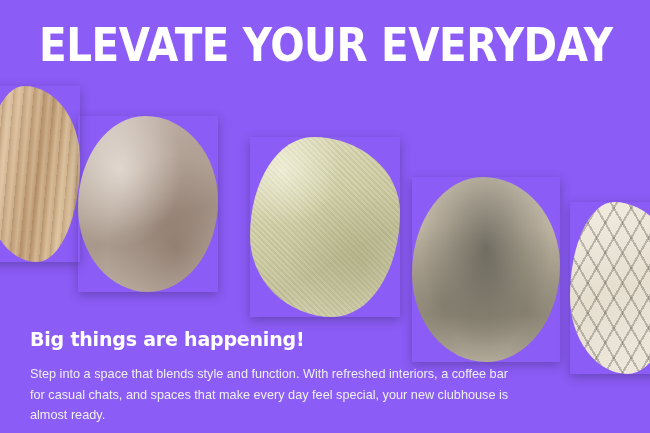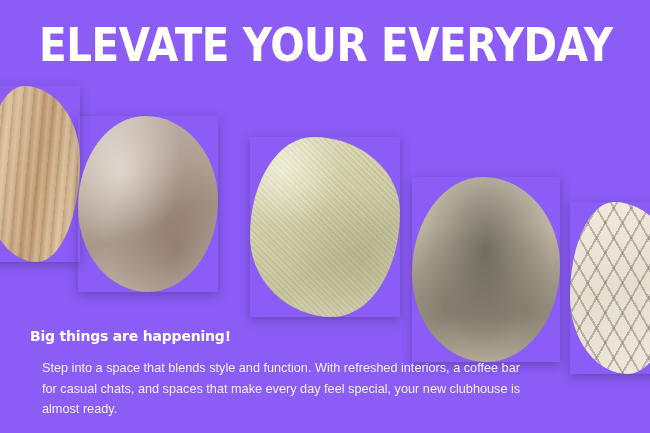--- a/index.html
+++ b/index.html
@@ -129,29 +129,29 @@
   #body-block {
     position: absolute;
     left: 30px;
     top: 328px;
     width: 510px;
   }
   #subhead {
     color: #ffffff;
     font-family: "DejaVu Sans", sans-serif;
     font-weight: bold;
-    font-size: 14px;
+    font-size: 19px;
     letter-spacing: -0.2px;
     margin: 0 0 14px 0;
   }
   #paragraph {
     color: #eef0f2;
     font-size: 12.7px;
     line-height: 1.62;
-    margin: 12px;
+    margin: 0;
     max-width: 480px;
   }
 </style>
 </head>
 <body>
 
 <div id="banner">
 
   <div id="headline">ELEVATE YOUR EVERYDAY</div>
 

